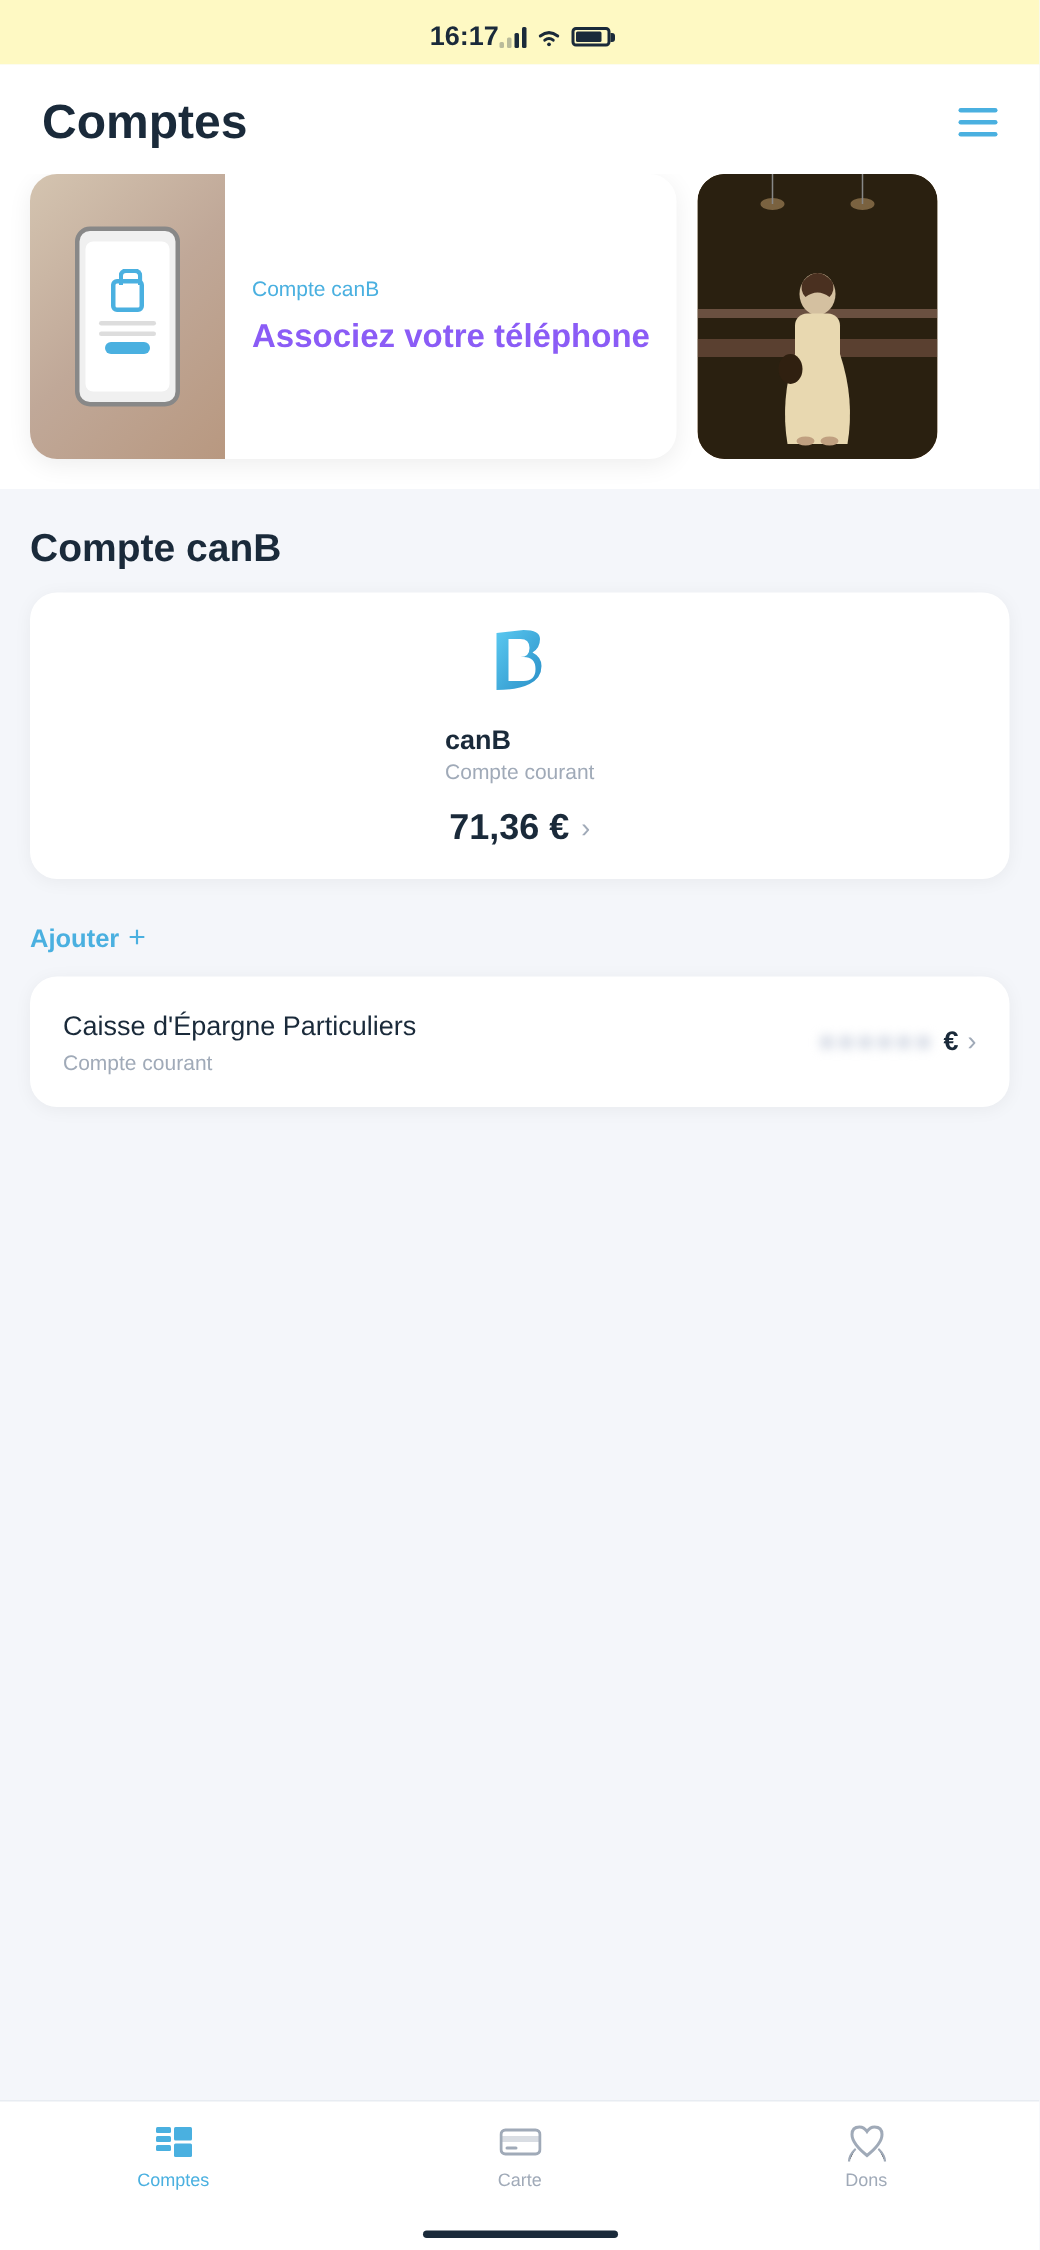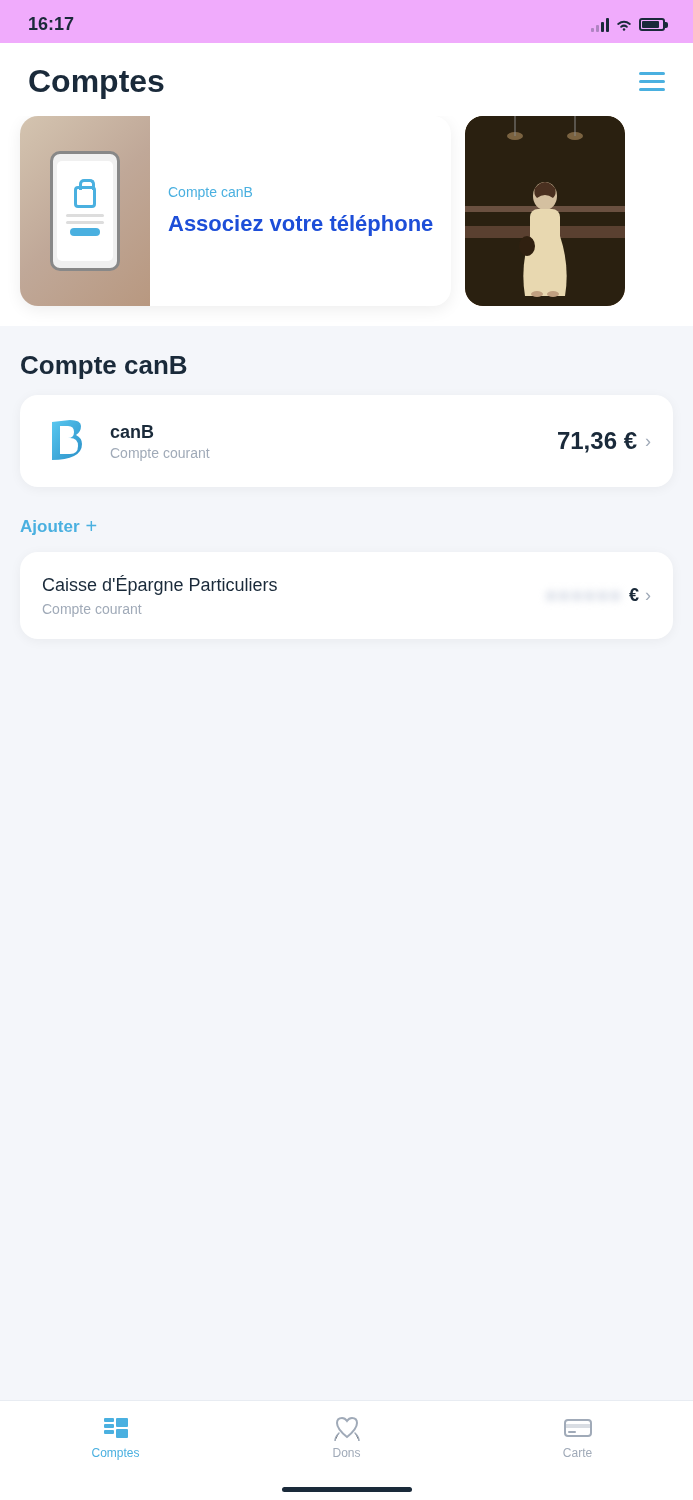--- a/index.html
+++ b/index.html
@@ -10,24 +10,24 @@
       height: 1500px;
       background: #f4f6fa;
       font-family: -apple-system, BlinkMacSystemFont, 'Helvetica Neue', Arial, sans-serif;
       overflow: hidden;
       position: relative;
     }
 
     
     .status-bar {
       display: flex;
-      justify-content: space-between;
+      justify-content: center;
       align-items: center;
       padding: 14px 28px 8px;
-      background: #f0abfc;
+      background: #fef9c3;
     }
     .status-time {
       font-size: 18px;
       font-weight: 700;
       color: #1a2a3a;
     }
     .status-icons {
       display: flex;
       align-items: center;
       gap: 6px;
@@ -201,21 +201,21 @@
     }
     .card-label {
       font-size: 14px;
       color: #4ab0e0;
       margin-bottom: 10px;
       font-weight: 500;
     }
     .card-title {
       font-size: 22px;
       font-weight: 800;
-      color: #1d4ed8;
+      color: #8b5cf6;
       line-height: 1.25;
     }
 
     
     .bakery-card {
       min-width: 160px;
       background: #c8b8a0;
       border-radius: 18px;
       overflow: hidden;
     }
@@ -245,20 +245,21 @@
       border-radius: 18px;
       padding: 20px 22px;
       margin-bottom: 28px;
       box-shadow: 0 2px 12px rgba(0,0,0,0.05);
     }
 
     .account-row {
       display: flex;
       align-items: center;
       gap: 16px;
+      flex-direction: column;
     }
     .account-logo {
       width: 52px;
       height: 52px;
       flex-shrink: 0;
       display: flex;
       align-items: center;
       justify-content: center;
     }
 
@@ -553,37 +554,37 @@
         <rect x="2" y="14" width="10" height="4" rx="1" fill="#4ab0e0"></rect>
         <rect x="14" y="2" width="12" height="9" rx="1" fill="#4ab0e0"></rect>
         <rect x="14" y="13" width="12" height="9" rx="1" fill="#4ab0e0"></rect>
       </svg>
     </div>
     <span class="nav-label active">Comptes</span>
   </div>
 
   <div class="nav-item">
     <div class="nav-icon">
+      <svg width="28" height="20" viewBox="0 0 28 20" xmlns="http://www.w3.org/2000/svg">
+        <rect x="1" y="2" width="26" height="16" rx="3" fill="none" stroke="#a0aab8" stroke-width="2"></rect>
+        <rect x="1" y="6" width="26" height="4" fill="#a0aab8" opacity="0.4"></rect>
+        <rect x="4" y="13" width="8" height="2" rx="1" fill="#a0aab8"></rect>
+      </svg>
+    </div>
+    <span class="nav-label">Carte</span>
+  </div>
+
+  <div class="nav-item">
+    <div class="nav-icon">
       <svg width="28" height="26" viewBox="0 0 28 26" xmlns="http://www.w3.org/2000/svg">
         <path d="M14 22 Q4 14 4 8 Q4 3 9 3 Q12 3 14 6 Q16 3 19 3 Q24 3 24 8 Q24 14 14 22Z" fill="none" stroke="#a0aab8" stroke-width="2"></path>
         <path d="M6 18 Q2 22 2 26" stroke="#a0aab8" stroke-width="1.5" stroke-linecap="round"></path>
         <path d="M22 18 Q26 22 26 26" stroke="#a0aab8" stroke-width="1.5" stroke-linecap="round"></path>
       </svg>
     </div>
     <span class="nav-label">Dons</span>
   </div>
 
-  <div class="nav-item">
-    <div class="nav-icon">
-      <svg width="28" height="20" viewBox="0 0 28 20" xmlns="http://www.w3.org/2000/svg">
-        <rect x="1" y="2" width="26" height="16" rx="3" fill="none" stroke="#a0aab8" stroke-width="2"></rect>
-        <rect x="1" y="6" width="26" height="4" fill="#a0aab8" opacity="0.4"></rect>
-        <rect x="4" y="13" width="8" height="2" rx="1" fill="#a0aab8"></rect>
-      </svg>
-    </div>
-    <span class="nav-label">Carte</span>
-  </div>
-
 
 
 </div>
 
 <div class="home-indicator"></div>
 
 </body></html>

